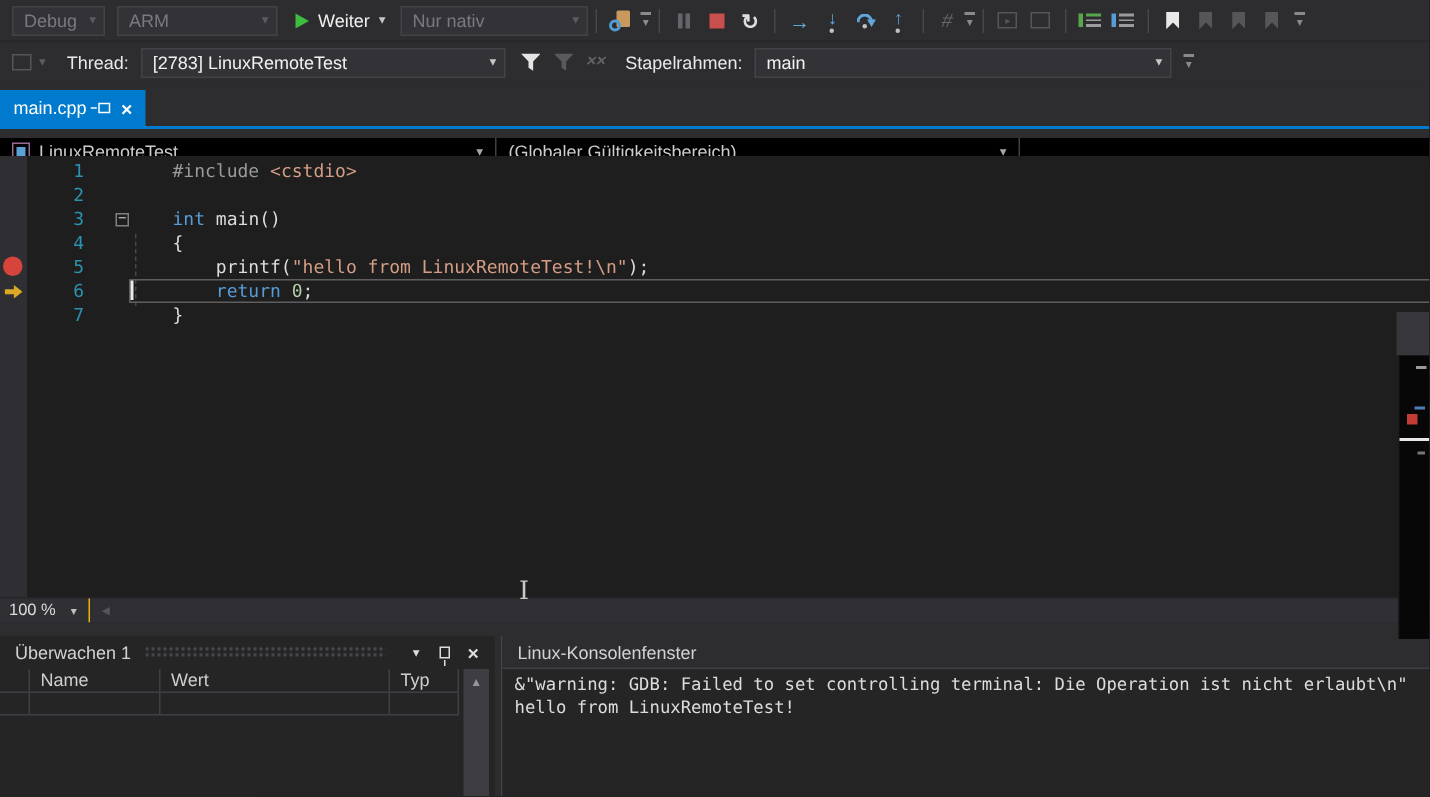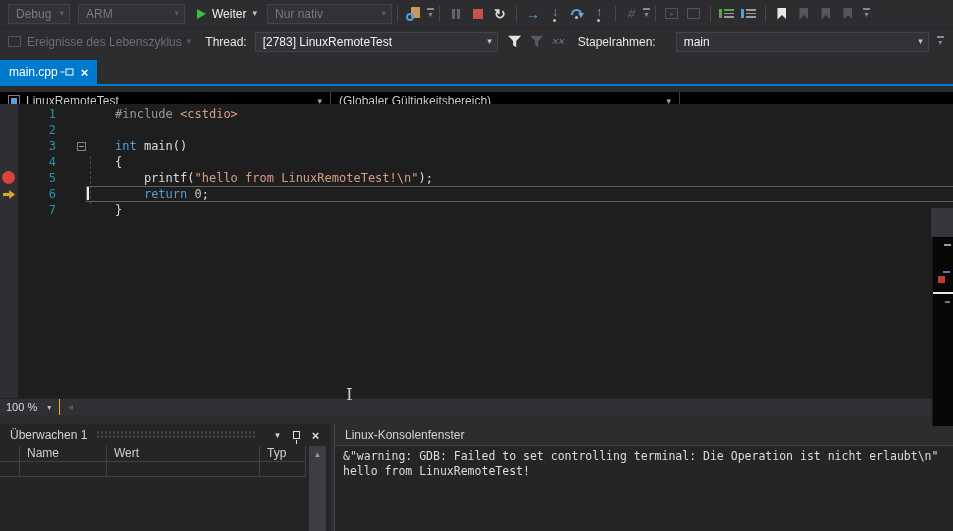--- a/index.html
+++ b/index.html
@@ -236,38 +236,37 @@
       <span class="flag dim"></span>
     </div>
     <div class="overflow" style="margin-left:4px">
       <span class="bar"></span>
         <span class="car">▾</span>
     </div>
   </div>
 
   <div id="toolbar-debug-location" class="toolbar">
     <span class="boxicon" style="flex:none"></span>
-    <span class="lbl dim" style="margin-left:6px">Ereignisse des Lebenszyklus</span>
     <span class="glyph" style="font-size:9px;color:#5C5C60;margin-left:5px">▾</span>
     <span class="lbl lite" style="margin-left:14px">Thread:</span>
     <div class="dd enabled" style="width:243px; margin-left:8px">
       <span class="lbl">[2783] LinuxRemoteTest</span>
       <span class="caret" style="color:#C5C5C5">▾</span>
     </div>
     <div class="icon-btn" style="margin-left:6px">
       <span class="funnel"></span>
     </div>
     <div class="icon-btn">
       <span class="funnel dim"></span>
     </div>
     <div class="icon-btn">
       <span class="glyph dim-g" style="font-size:11px;font-weight:bold;transform:skewX(-14deg)">××</span>
     </div>
     <span class="lbl lite" style="margin-left:8px">Stapelrahmen:</span>
-    <div class="dd enabled" style="width:253px; margin-left:20px">
+    <div class="dd enabled" style="width:278px; margin-left:8px">
       <span class="lbl">main</span>
       <span class="caret" style="color:#C5C5C5">▾</span>
     </div>
     <div class="overflow" style="margin-left:8px">
       <span class="bar"></span>
         <span class="car">▾</span>
     </div>
   </div>
 
   <div id="tabstrip">

